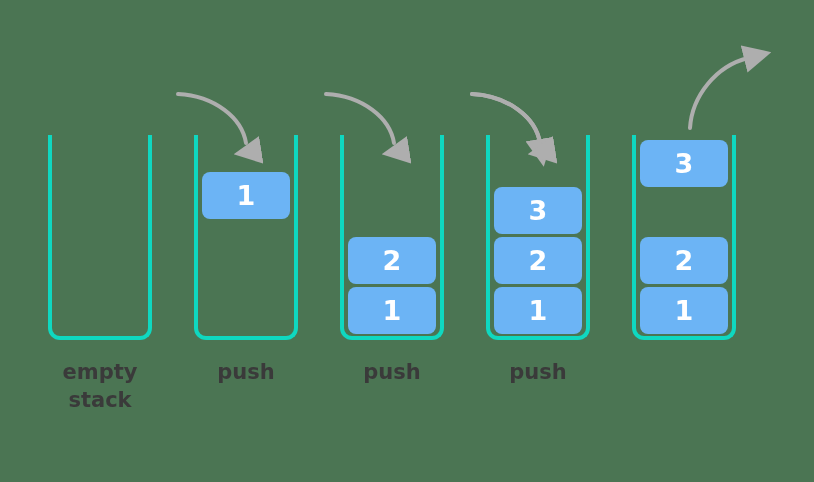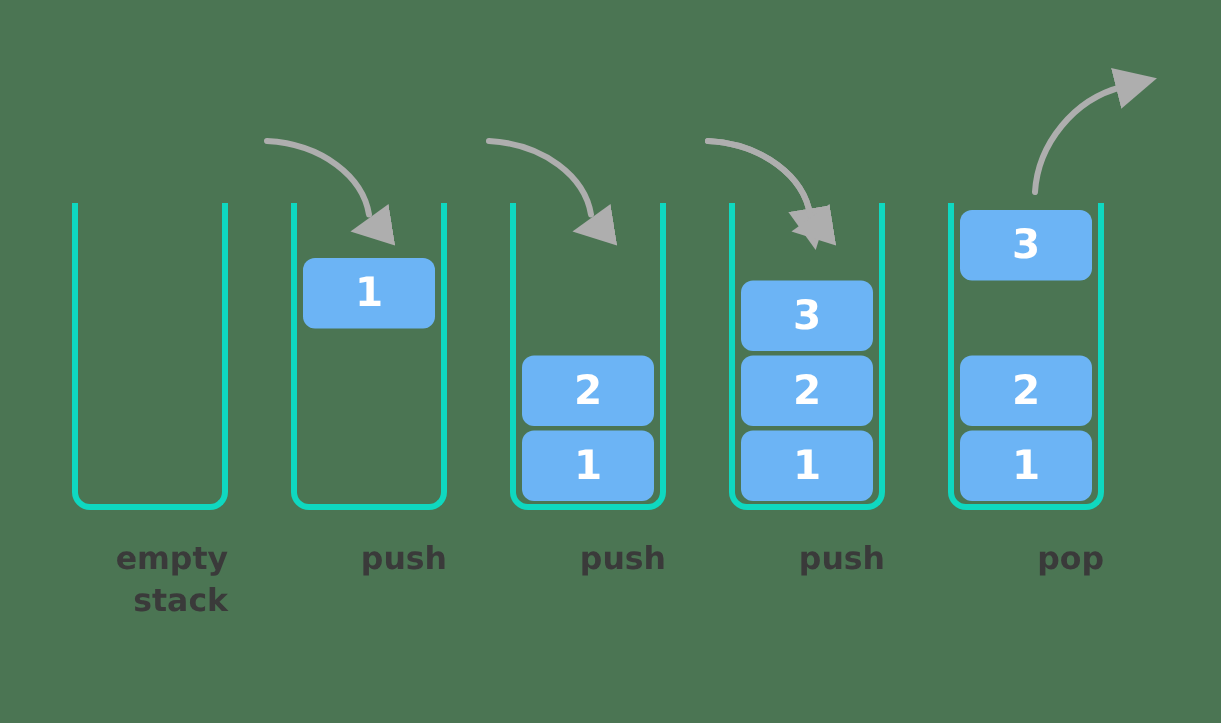--- a/index.html
+++ b/index.html
@@ -62,21 +62,21 @@
     align-items: center;
     justify-content: center;
     line-height: 1;
     font-family: "DejaVu Sans", sans-serif;
   }
   .caption {
     position: absolute;
     top: 358px;
     width: 104px;
     left: 0;
-    text-align: right;
+    text-align: center;
     color: #3a3a3a;
     font-size: 21px;
     font-weight: bold;
     line-height: 1.35;
     font-family: "DejaVu Sans", sans-serif;
     white-space: pre-line;
   }
 </style>
 </head>
 <body>
@@ -108,21 +108,20 @@
     <div class="cell" style="top:237px;">2</div>
     <div class="cell" style="top:287px;">1</div>
     <div class="caption">push</div>
   </div>
 
   <div class="stack-col" style="left:632px;">
     <div class="container-frame"></div>
     <div class="cell" style="top:140px;">3</div>
     <div class="cell" style="top:237px;">2</div>
     <div class="cell" style="top:287px;">1</div>
-    <div class="caption">pop</div>
   </div>
 
   <svg class="arrow-layer" viewBox="0 0 814 482" width="814" height="482">
     <defs>
       <marker id="head-down" markerWidth="7" markerHeight="7" refX="1.2" refY="3.5" orient="auto" markerUnits="strokeWidth">
         <path d="M0,0 L7,0 L3.5,7 z" fill="#aeaeae"></path>
       </marker>
       <marker id="head-right" markerWidth="7" markerHeight="7" refX="1" refY="3.5" orient="auto" markerUnits="strokeWidth">
         <path d="M0,0 L7,3.5 L0,7 z" fill="#aeaeae"></path>
       </marker>

